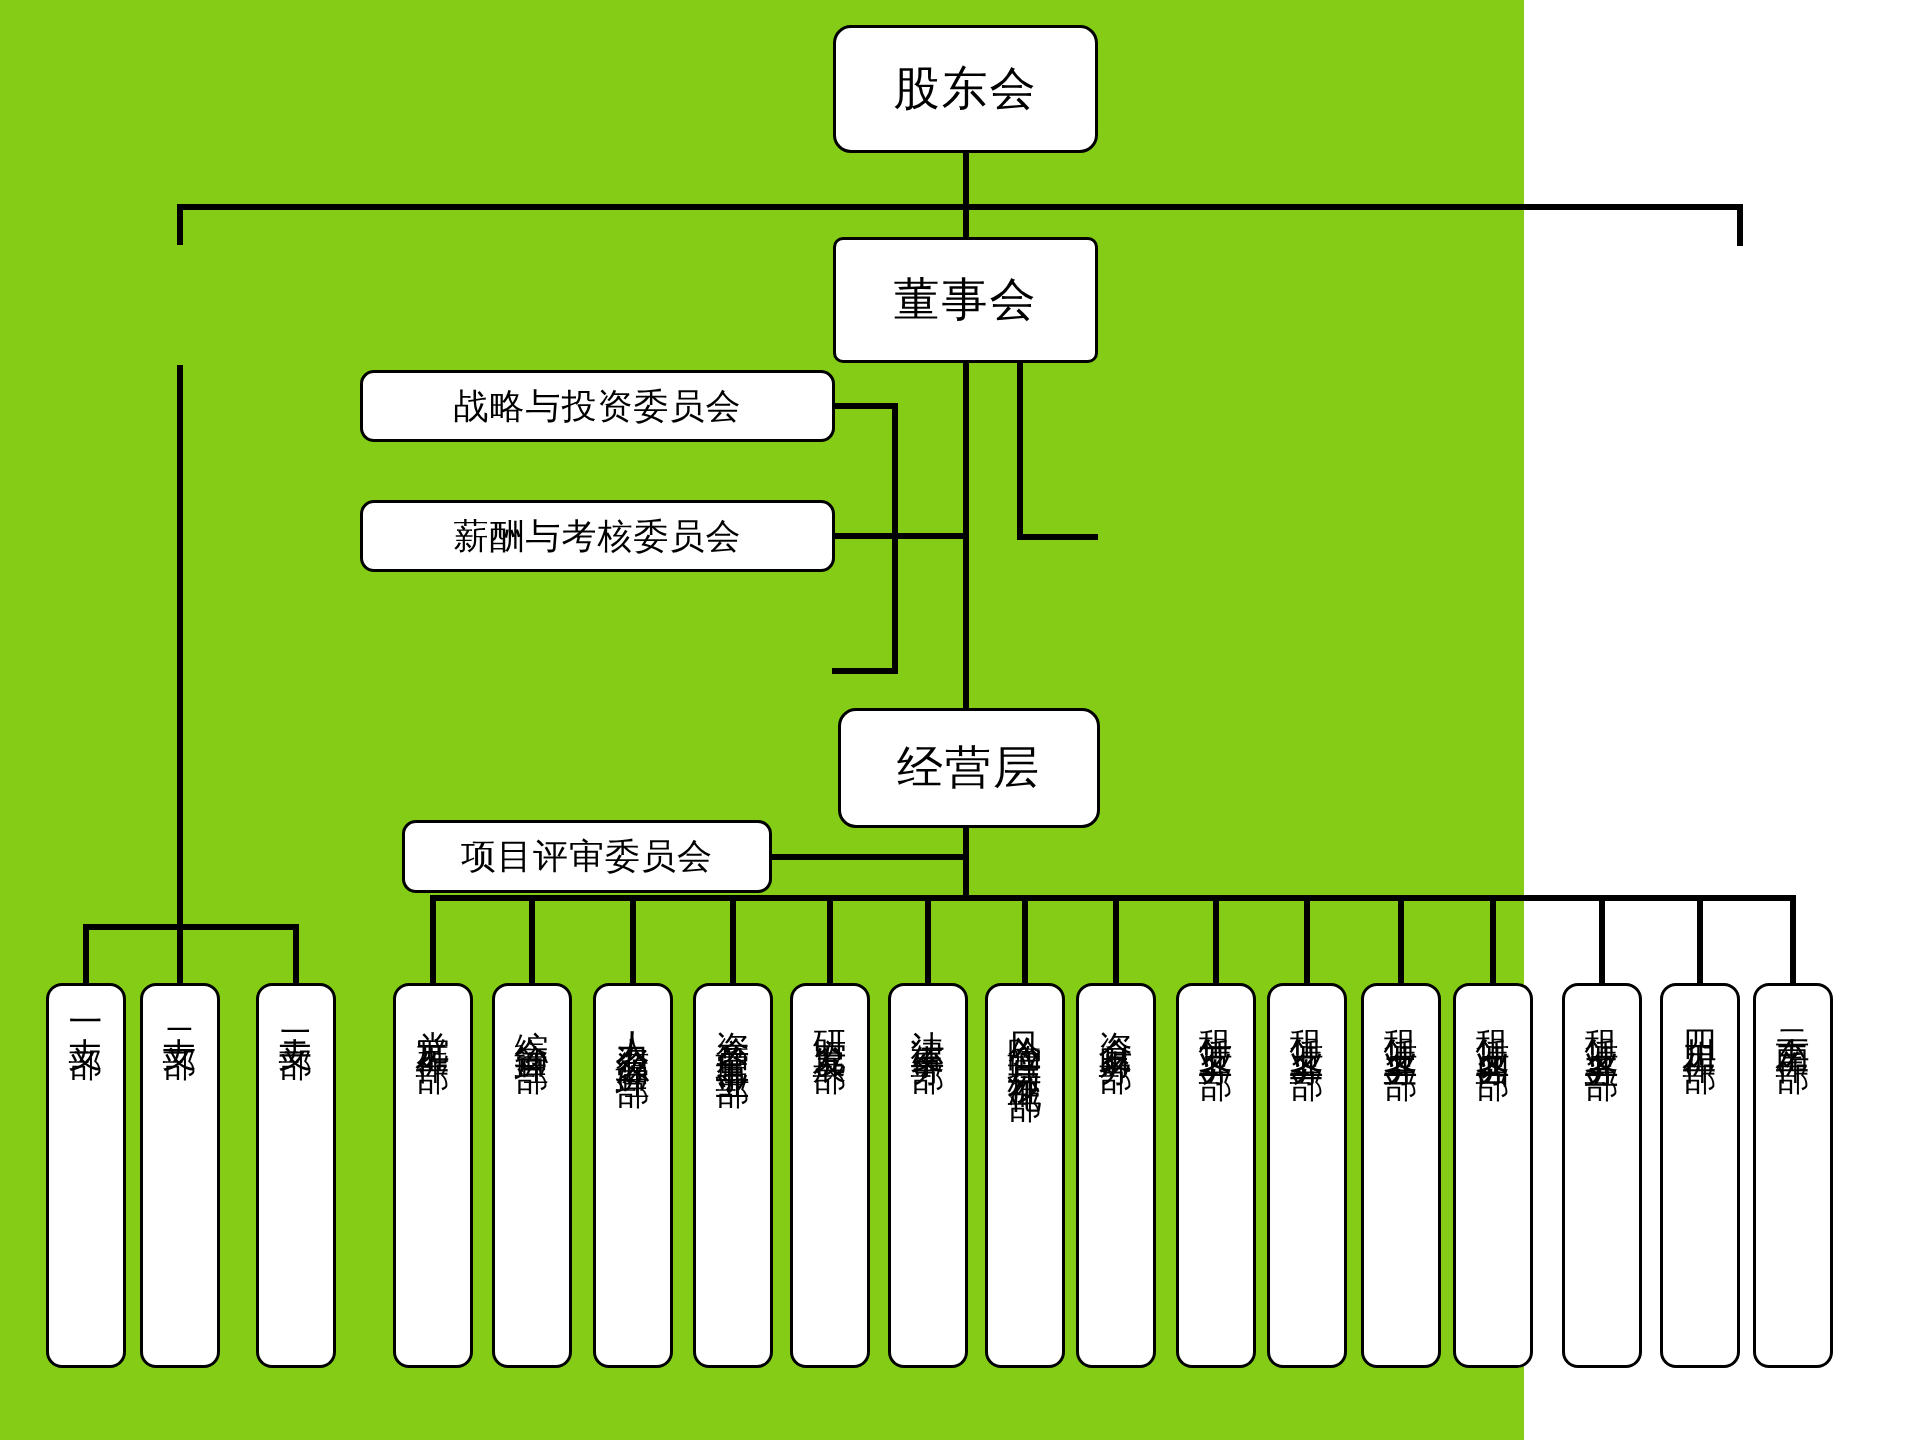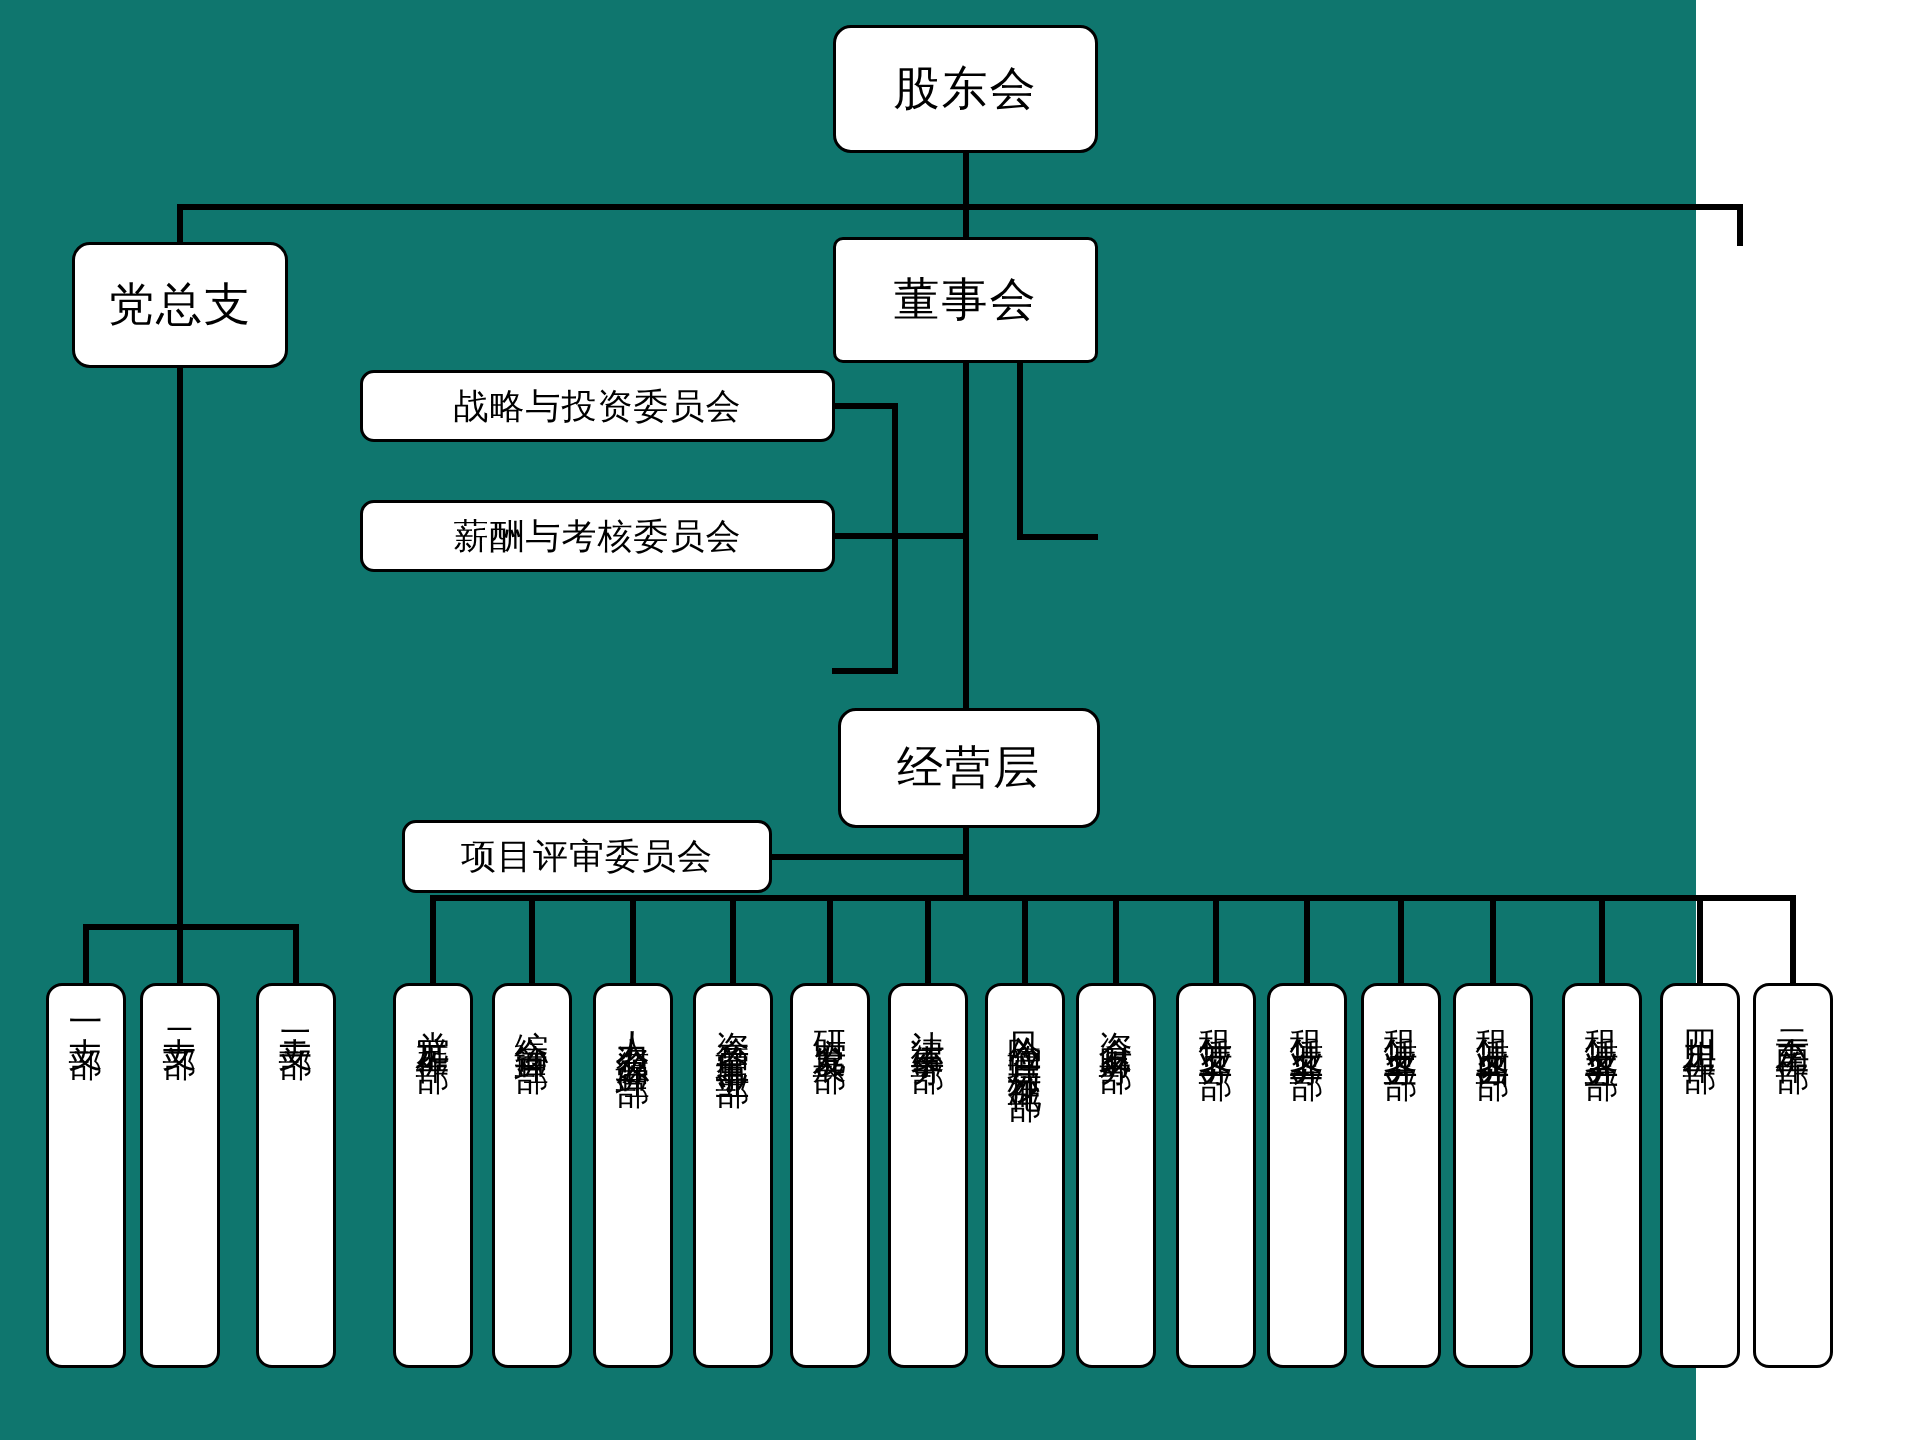--- a/index.html
+++ b/index.html
@@ -1,20 +1,20 @@
 <!DOCTYPE html>
 <html><head>
 <meta charset="utf-8">
 <style>
   html,body{margin:0;padding:0;background:#ffffff;}
   body{
     width:1920px;height:1440px;position:relative;overflow:hidden;
     font-family:"Liberation Sans","DejaVu Sans",sans-serif;color:#000;
   }
-  #canvas{position:absolute;left:0;top:0;width:1696px;height:1440px;background:#0f766e;}
+  #canvas{position:absolute;left:0;top:0;width:1524px;height:1440px;background:#84cc16;}
   #wires{position:absolute;left:0;top:0;width:1920px;height:1440px;pointer-events:none;}
   .node{
     position:absolute;box-sizing:border-box;background:#ffffff;
     border:3px solid #000;border-radius:18px;
     display:flex;align-items:center;justify-content:center;
     text-align:center;white-space:nowrap;z-index:2;
   }
   .node.big{font-size:46px;letter-spacing:2px;}
   .node.small{font-size:35px;border-radius:14px;letter-spacing:1px;}
   .vnode{
@@ -75,21 +75,20 @@
       <path d="M1401 898 L1401 983"></path>
       <path d="M1493 898 L1493 983"></path>
       <path d="M1602 898 L1602 983"></path>
       <path d="M1700 898 L1700 983"></path>
       <path d="M1793 898 L1793 983"></path>
     </g>
   </svg>
 
   <div class="node big" style="left:833px;top:25px;width:265px;height:128px;">股东会</div>
 
-  <div class="node big" style="left:72px;top:242px;width:216px;height:126px;">党总支</div>
 
   <div class="node big" style="left:833px;top:237px;width:265px;height:126px;border-radius:10px;">董事会</div>
 
 
   <div class="node small" style="left:360px;top:500px;width:475px;height:72px;">薪酬与考核委员会</div>
 
   <div class="node small" style="left:360px;top:370px;width:475px;height:72px;">战略与投资委员会</div>
 
 
 

